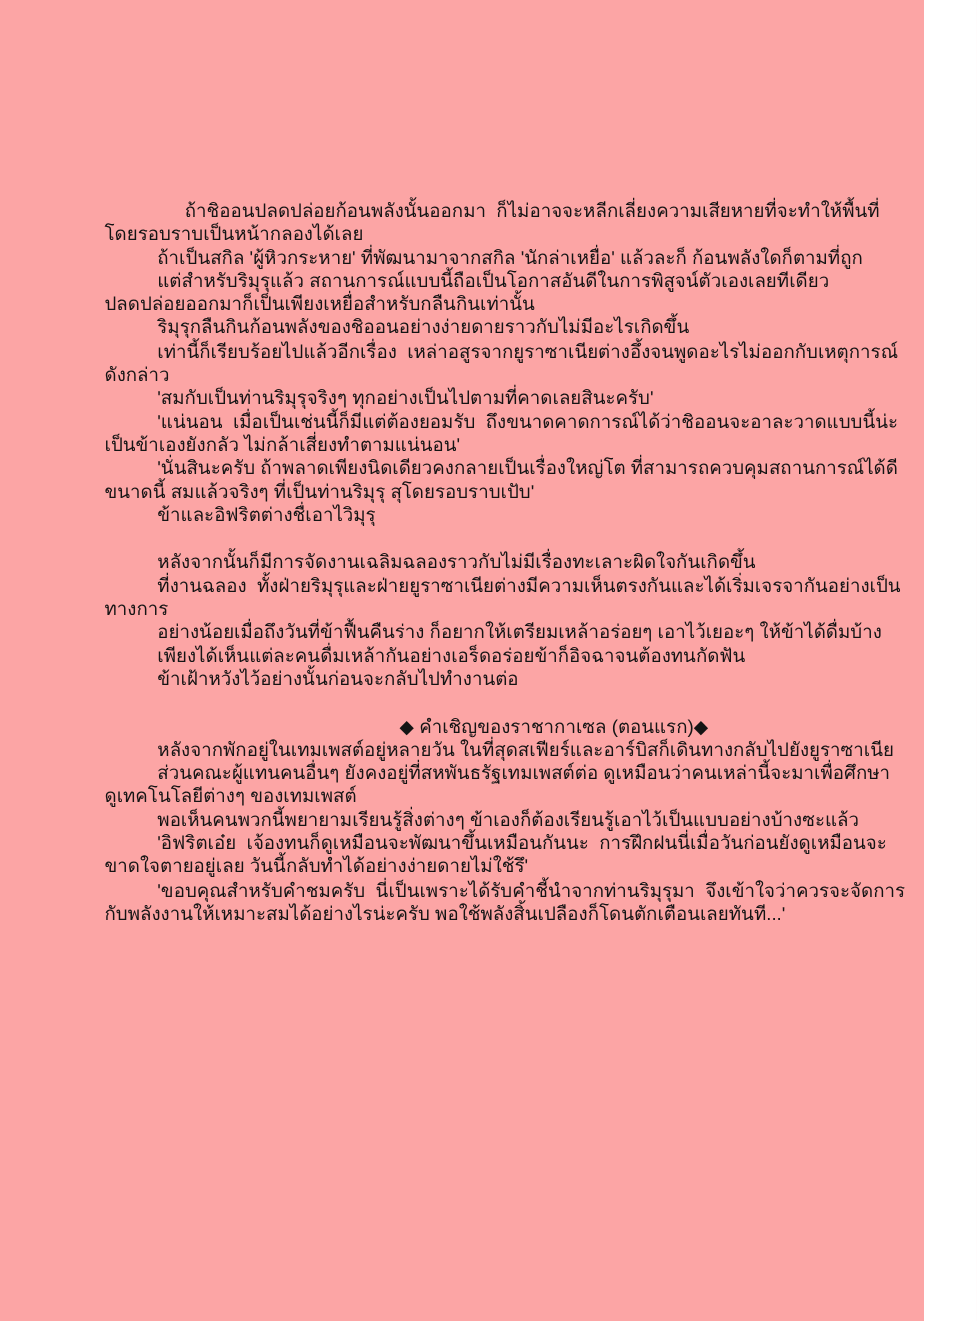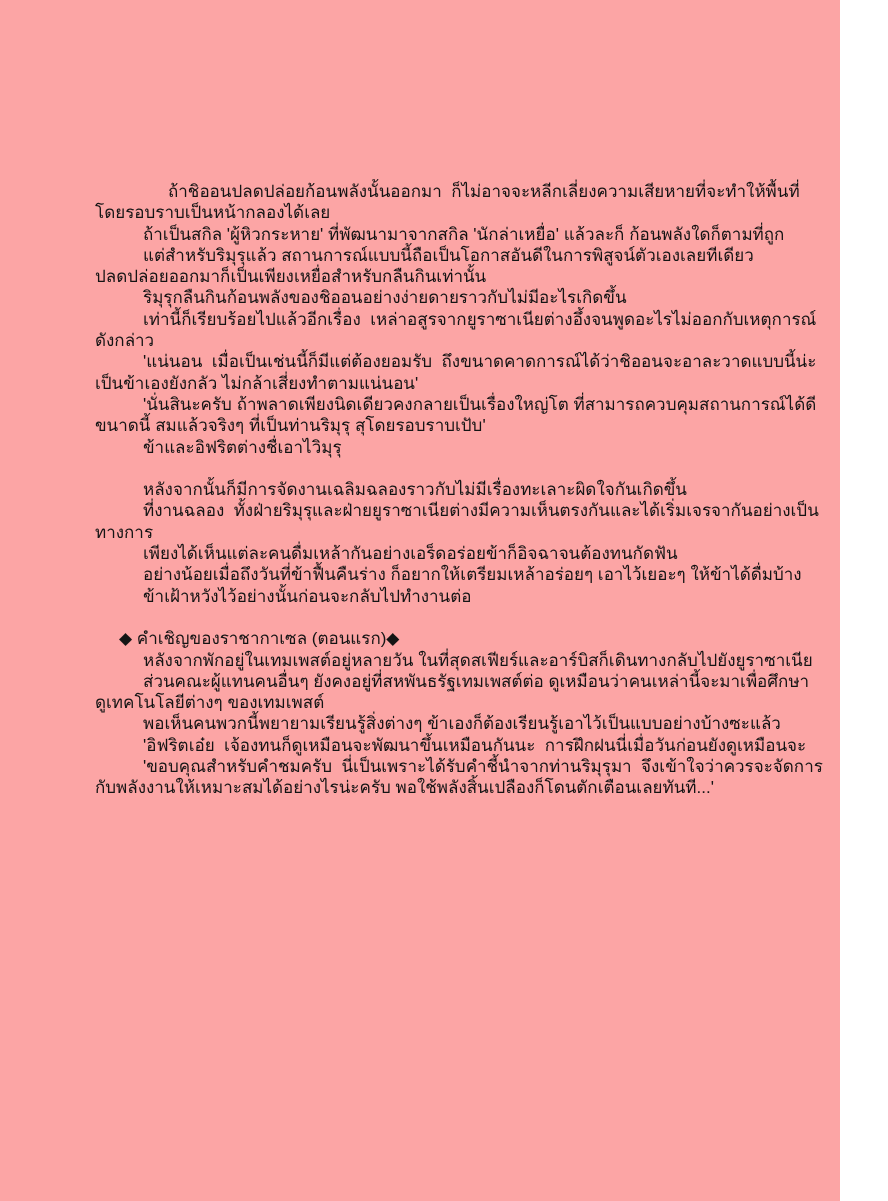--- a/index.html
+++ b/index.html
@@ -26,51 +26,53 @@
     height: 21.3px;
     line-height: 21.3px;
     font-size: 17px;
     white-space: pre;        
     color: #141414;
   }
   
   .ind-left  { padding-left: 95px;  }  
   .ind-para  { padding-left: 143px; }  
   .ind-first { padding-left: 168px; }  
-  .ind-head  { padding-left: 119px; }  
+  .ind-head  { padding-left: 119px; text-align: center; }  
   .blank     { height: 21.3px; }
 </style>
 </head>
 <body>
 
 <div class="page">
   <div class="text-block">
     <div class="line ind-first">ถ้าชิออนปลดปล่อยก้อนพลังนั้นออกมา  ก็ไม่อาจจะหลีกเลี่ยงความเสียหายที่จะทำให้พื้นที่</div>
     <div class="line ind-left">โดยรอบราบเป็นหน้ากลองได้เลย</div>
     <div class="line ind-para">ถ้าเป็นสกิล 'ผู้หิวกระหาย' ที่พัฒนามาจากสกิล 'นักล่าเหยื่อ' แล้วละก็ ก้อนพลังใดก็ตามที่ถูก</div>
     <div class="line ind-para">แต่สำหรับริมุรุแล้ว สถานการณ์แบบนี้ถือเป็นโอกาสอันดีในการพิสูจน์ตัวเองเลยทีเดียว</div>
     <div class="line ind-left">ปลดปล่อยออกมาก็เป็นเพียงเหยื่อสำหรับกลืนกินเท่านั้น</div>
     <div class="line ind-para">ริมุรุกลืนกินก้อนพลังของชิออนอย่างง่ายดายราวกับไม่มีอะไรเกิดขึ้น</div>
     <div class="line ind-para">เท่านี้ก็เรียบร้อยไปแล้วอีกเรื่อง  เหล่าอสูรจากยูราซาเนียต่างอึ้งจนพูดอะไรไม่ออกกับเหตุการณ์</div>
     <div class="line ind-left">ดังกล่าว</div>
+    <div class="line ind-para">'สมกับเป็นท่านริมุรุจริงๆ ทุกอย่างเป็นไปตามที่คาดเลยสินะครับ'</div>
     <div class="line ind-para">'แน่นอน  เมื่อเป็นเช่นนี้ก็มีแต่ต้องยอมรับ  ถึงขนาดคาดการณ์ได้ว่าชิออนจะอาละวาดแบบนี้น่ะ</div>
     <div class="line ind-left">เป็นข้าเองยังกลัว ไม่กล้าเสี่ยงทำตามแน่นอน'</div>
     <div class="line ind-para">'นั่นสินะครับ ถ้าพลาดเพียงนิดเดียวคงกลายเป็นเรื่องใหญ่โต ที่สามารถควบคุมสถานการณ์ได้ดี</div>
     <div class="line ind-left">ขนาดนี้ สมแล้วจริงๆ ที่เป็นท่านริมุรุ สุโดยรอบราบเปับ'</div>
     <div class="line ind-para">ข้าและอิฟริตต่างชื่เอาไวิมุรุ</div>
     <div class="line blank"></div>
     <div class="line ind-para">หลังจากนั้นก็มีการจัดงานเฉลิมฉลองราวกับไม่มีเรื่องทะเลาะผิดใจกันเกิดขึ้น</div>
     <div class="line ind-para">ที่งานฉลอง  ทั้งฝ่ายริมุรุและฝ่ายยูราซาเนียต่างมีความเห็นตรงกันและได้เริ่มเจรจากันอย่างเป็น</div>
     <div class="line ind-left">ทางการ</div>
+    <div class="line ind-para">อย่างน้อยเมื่อถึงวันที่ข้าฟื้นคืนร่าง ก็อยากให้เตรียมเหล้าอร่อยๆ เอาไว้เยอะๆ ให้ข้าได้ดื่มบ้าง</div>
     <div class="line ind-para">เพียงได้เห็นแต่ละคนดื่มเหล้ากันอย่างเอร็ดอร่อยข้าก็อิจฉาจนต้องทนกัดฟัน</div>
-    <div class="line ind-para">อย่างน้อยเมื่อถึงวันที่ข้าฟื้นคืนร่าง ก็อยากให้เตรียมเหล้าอร่อยๆ เอาไว้เยอะๆ ให้ข้าได้ดื่มบ้าง</div>
     <div class="line ind-para">ข้าเฝ้าหวังไว้อย่างนั้นก่อนจะกลับไปทำงานต่อ</div>
     <div class="line blank"></div>
     <div class="line ind-head">◆ คำเชิญของราชากาเซล (ตอนแรก)◆</div>
     <div class="line ind-para">หลังจากพักอยู่ในเทมเพสต์อยู่หลายวัน ในที่สุดสเฟียร์และอาร์บิสก็เดินทางกลับไปยังยูราซาเนีย</div>
     <div class="line ind-para">ส่วนคณะผู้แทนคนอื่นๆ ยังคงอยู่ที่สหพันธรัฐเทมเพสต์ต่อ ดูเหมือนว่าคนเหล่านี้จะมาเพื่อศึกษา</div>
     <div class="line ind-left">ดูเทคโนโลยีต่างๆ ของเทมเพสต์</div>
     <div class="line ind-para">พอเห็นคนพวกนี้พยายามเรียนรู้สิ่งต่างๆ ข้าเองก็ต้องเรียนรู้เอาไว้เป็นแบบอย่างบ้างซะแล้ว</div>
     <div class="line ind-para">'อิฟริตเอ๋ย  เจ้องทนก็ดูเหมือนจะพัฒนาขึ้นเหมือนกันนะ  การฝึกฝนนี่เมื่อวันก่อนยังดูเหมือนจะ</div>
+    <div class="line ind-left">ขาดใจตายอยู่เลย วันนี้กลับทำได้อย่างง่ายดายไม่ใช้รึ'</div>
     <div class="line ind-para">'ขอบคุณสำหรับคำชมครับ  นี่เป็นเพราะได้รับคำชี้นำจากท่านริมุรุมา  จึงเข้าใจว่าควรจะจัดการ</div>
     <div class="line ind-left">กับพลังงานให้เหมาะสมได้อย่างไรน่ะครับ พอใช้พลังสิ้นเปลืองก็โดนตักเตือนเลยทันที...'</div>
   </div>
 </div>
 
 </body></html>

